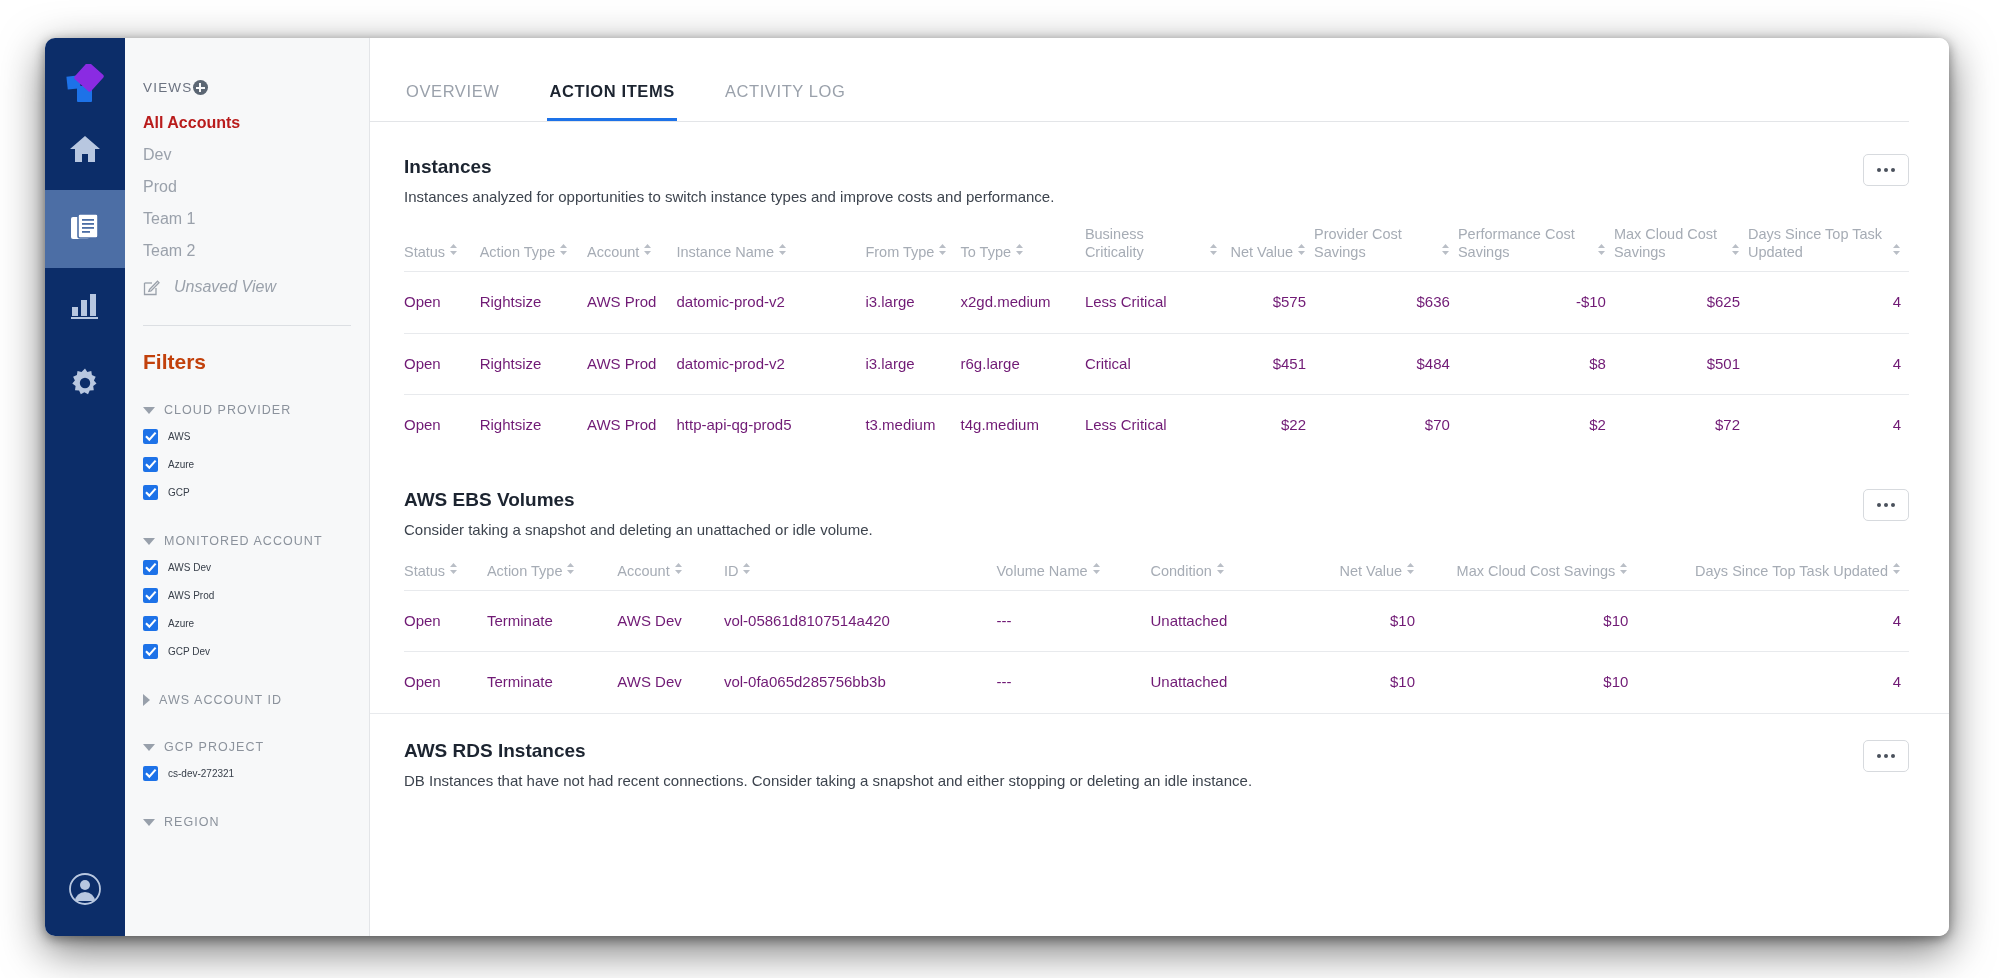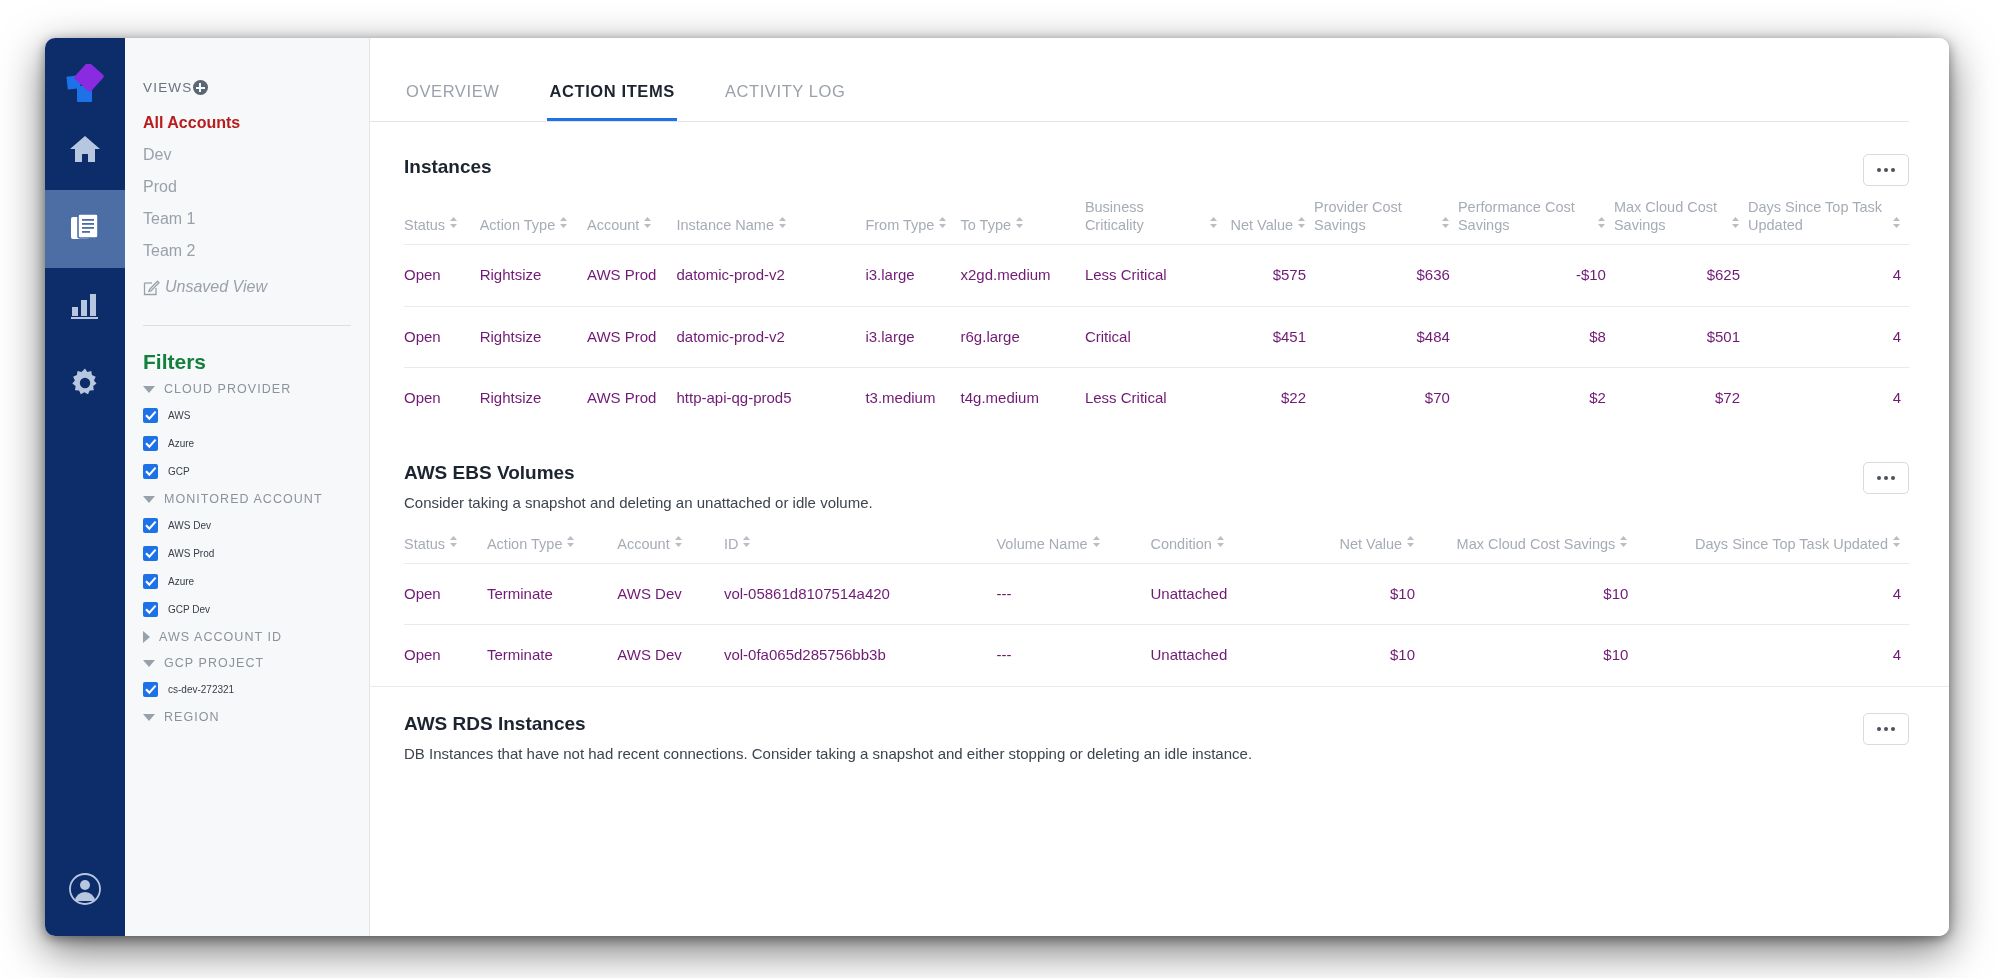--- a/index.html
+++ b/index.html
@@ -75,29 +75,29 @@
   }
   .plus-circle::before { left: 3px; top: 6.5px; width: 9px; height: 2px; }
   .plus-circle::after  { top: 3px; left: 6.5px; height: 9px; width: 2px; }
 
   .view-item {
     padding: 0 18px; height: 32px; display: flex; align-items: center;
     font-size: 16px; color: #9aa1ab; cursor: pointer;
   }
   .view-item.first { margin-top: 12px; }
   .view-item.selected { color: #b91c1c; font-weight: bold; }
-  .view-item.unsaved { color: #9aa1ab; font-style: italic; gap: 5px; margin-top: 4px;}
+  .view-item.unsaved { color: #9aa1ab; font-style: italic; gap: 14px; margin-top: 4px;}
   .pencil-ic { display: inline-flex; }
   .panel-divider {
     margin: 22px 18px 0 18px; height: 1px; background: #dcdfe3;
   }
   .filters-title {
-    padding: 24px 18px 0 18px; font-size: 21px; font-weight: bold; color: #15803d;
-  }
-  .filter-group { margin-top: 4px; }
+    padding: 24px 18px 0 18px; font-size: 21px; font-weight: bold; color: #c2410c;
+  }
+  .filter-group { margin-top: 25px; }
   .filter-group-head {
     display: flex; align-items: center; gap: 9px;
     padding: 0 18px; height: 22px; cursor: pointer;
   }
   .caret {
     width: 0; height: 0; flex: 0 0 auto;
   }
   .caret-down {
     border-left: 6px solid transparent; border-right: 6px solid transparent;
     border-top: 7px solid #98a0ab;
@@ -412,20 +412,21 @@
 
     <div class="content">
 
       <div class="section">
         <div class="kebab">
           <i></i>
           <i></i>
           <i></i>
         </div>
         <div class="section-title">Instances</div>
+        <div class="section-desc">Instances analyzed for opportunities to switch instance types and improve costs and performance.</div>
 
         <table>
           <thead>
             <tr>
               <th class="w-status">
                     <span class="th-inner">
                       <span>Status</span>
                       <span class="sorticon"><svg width="9" height="13" viewBox="0 0 9 13">
                           <path d="M4.5 1 L8 5 L1 5 Z" fill="#b9bec6"></path>
                           <path d="M4.5 12 L8 8 L1 8 Z" fill="#b9bec6"></path>

